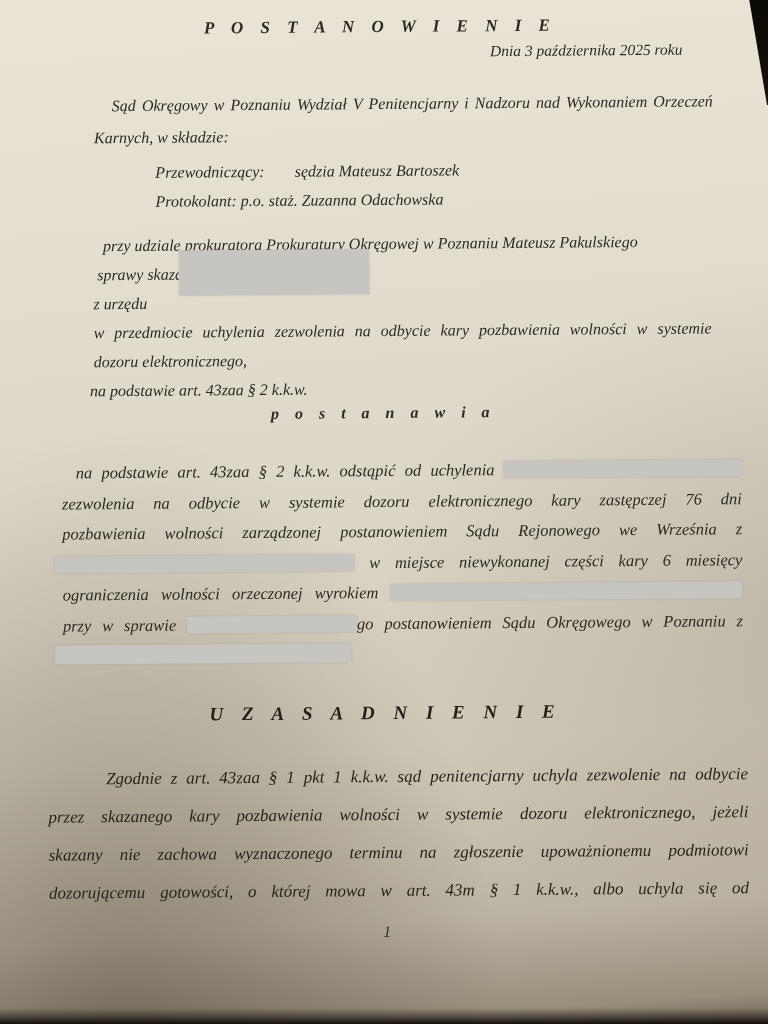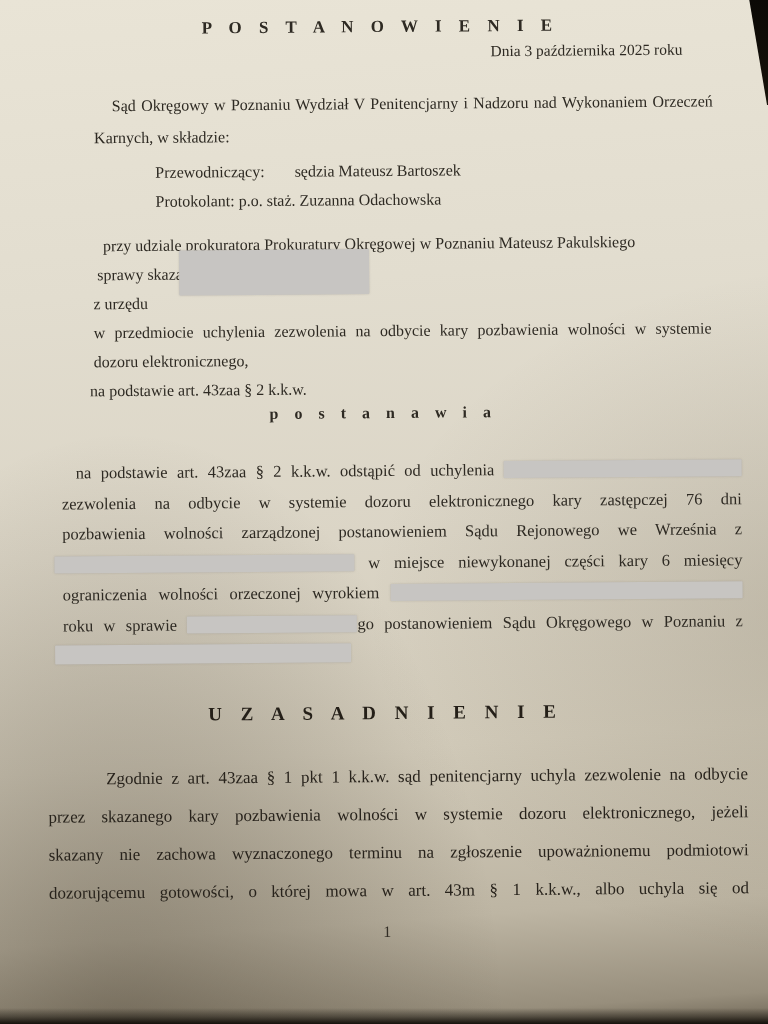--- a/index.html
+++ b/index.html
@@ -7,20 +7,21 @@
     width:768px;height:1024px;overflow:hidden;position:relative;
     background:#15120c;
     font-family:"Liberation Serif","DejaVu Serif",serif;
   }
   .paper{
     position:absolute;inset:0;
     background:
       radial-gradient(ellipse at 16% 104%, rgba(45,36,22,0.38), rgba(45,36,22,0) 42%),
       radial-gradient(ellipse at 110% 60%, rgba(70,60,40,0.18), rgba(70,60,40,0) 40%),
       linear-gradient(176deg,#e9e4d6 0%,#e2ddcf 28%,#dbd5c6 52%,#d2cbba 72%,#bdb5a3 88%,#978e7c 97%,#6e6555 100%);
+    font-style: italic;
   }
   .content{position:absolute;inset:0;transform:rotate(-0.45deg);color:#2e2a23;}
   .abs{position:absolute;}
   .center{left:0;right:0;text-align:center;}
   .line{white-space:nowrap;}
   .just{text-align:justify;text-align-last:justify;}
   .doc-title{font-weight:bold;font-size:17px;letter-spacing:6.5px;}
   .date{font-size:15.5px;}
   .body-txt{font-size:16px;line-height:29px;}
   .ruling-txt{font-size:16.5px;line-height:30.5px;}
@@ -75,21 +76,21 @@
     </div>
 
     <div class="abs center mid-head" style="top:404px;">p o s t a n a w i a</div>
 
     <div class="abs ruling-txt" style="top:456px;left:62px;right:26px;">
       <div class="line just" style="text-indent:14px;"><span>na podstawie art. 43zaa § 2 k.k.w. odstąpić od uchylenia</span> <span class="redact" style="width:238px;"></span></div>
       <div class="line just">zezwolenia na odbycie w systemie dozoru elektronicznego kary zastępczej 76 dni</div>
       <div class="line just">pozbawienia wolności zarządzonej postanowieniem Sądu Rejonowego we Września z</div>
       <div class="line just" style="margin-left:-8px;"><span class="redact" style="width:300px;"></span> <span>w miejsce niewykonanej części kary 6 miesięcy</span></div>
       <div class="line just"><span>ograniczenia wolności orzeczonej wyrokiem</span> <span class="redact" style="width:352px;"></span></div>
-      <div class="line just"><span>roku w sprawie</span> <span class="redact" style="width:170px;"></span><span>go postanowieniem Sądu Okręgowego w Poznaniu z</span></div>
+      <div class="line just"><span>przy w sprawie</span> <span class="redact" style="width:170px;"></span><span>go postanowieniem Sądu Okręgowego w Poznaniu z</span></div>
       <div style="height:30.5px;"><span class="redact" style="width:296px;margin-left:-8px;height:19px;"></span></div>
     </div>
 
     <div class="abs center big-head" style="top:702px;">U Z A S A D N I E N I E</div>
 
     <div class="abs just-par" style="top:758px;left:46px;right:22px;">
       <div class="line just" style="text-indent:58px;">Zgodnie z art. 43zaa § 1 pkt 1 k.k.w. sąd penitencjarny uchyla zezwolenie na odbycie</div>
       <div class="line just">przez skazanego kary pozbawienia wolności w systemie dozoru elektronicznego, jeżeli</div>
       <div class="line just">skazany nie zachowa wyznaczonego terminu na zgłoszenie upoważnionemu podmiotowi</div>
       <div class="line just">dozorującemu gotowości, o której mowa w art. 43m § 1 k.k.w., albo uchyla się od</div>

